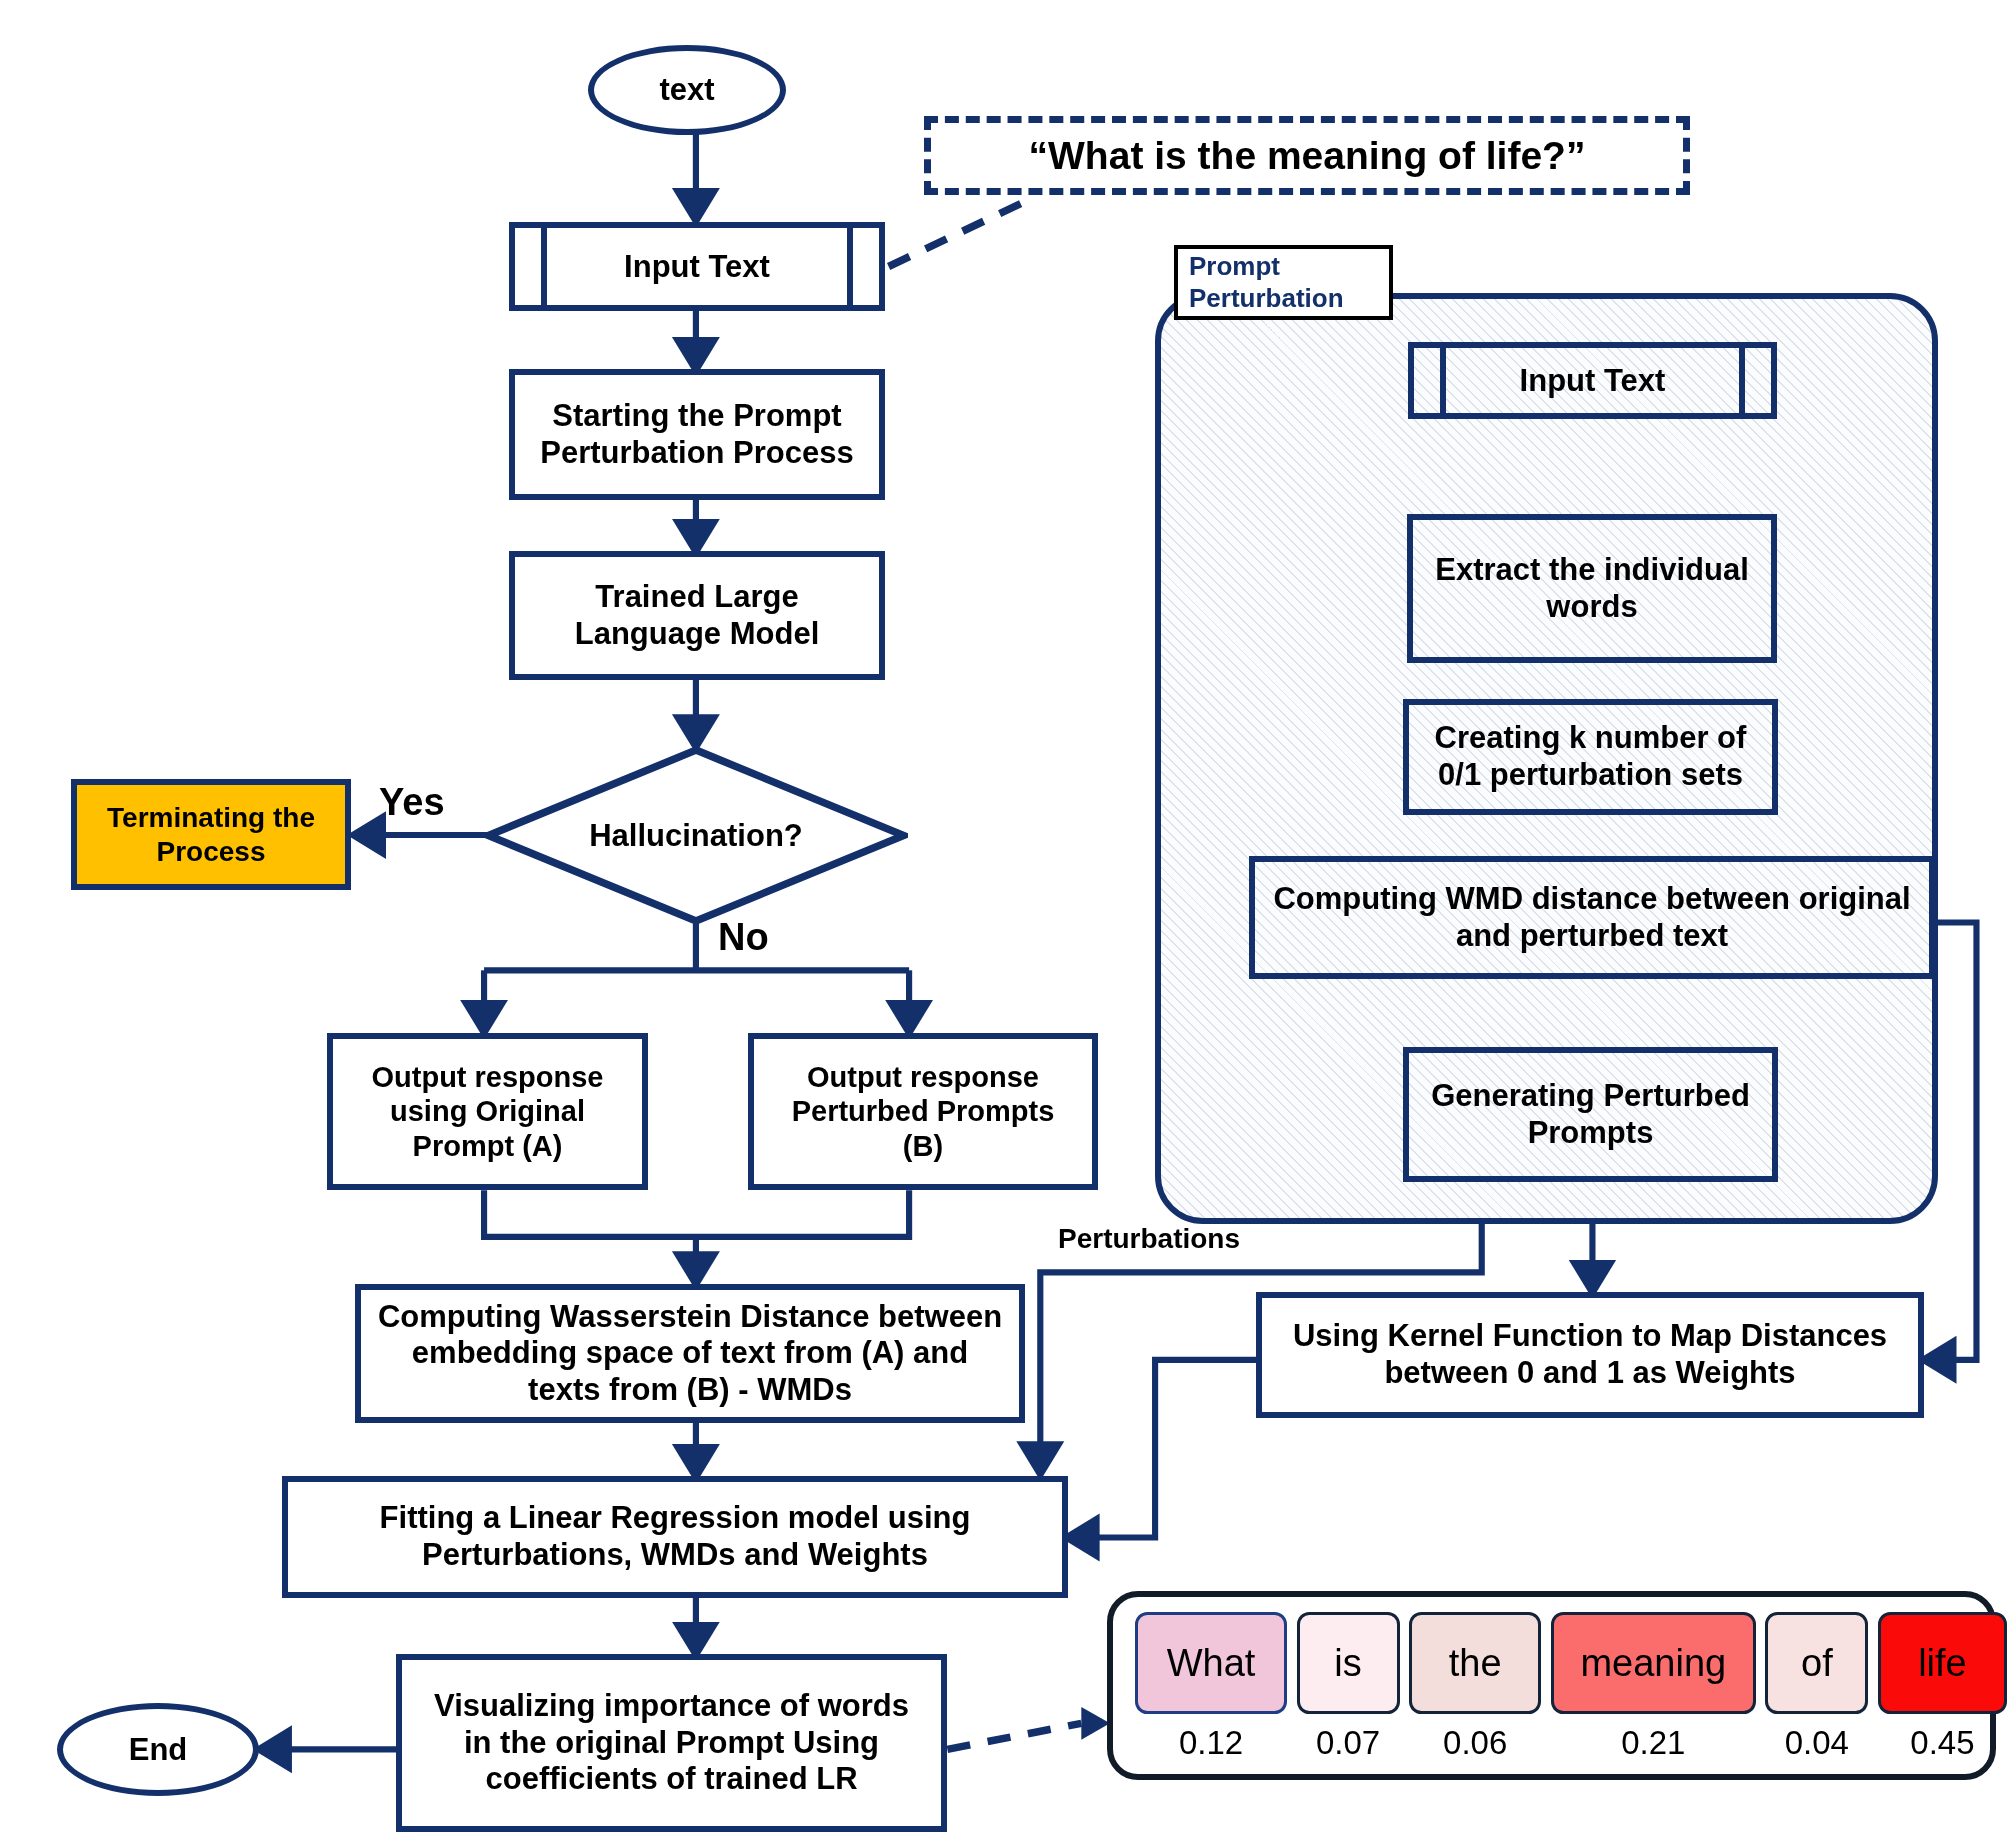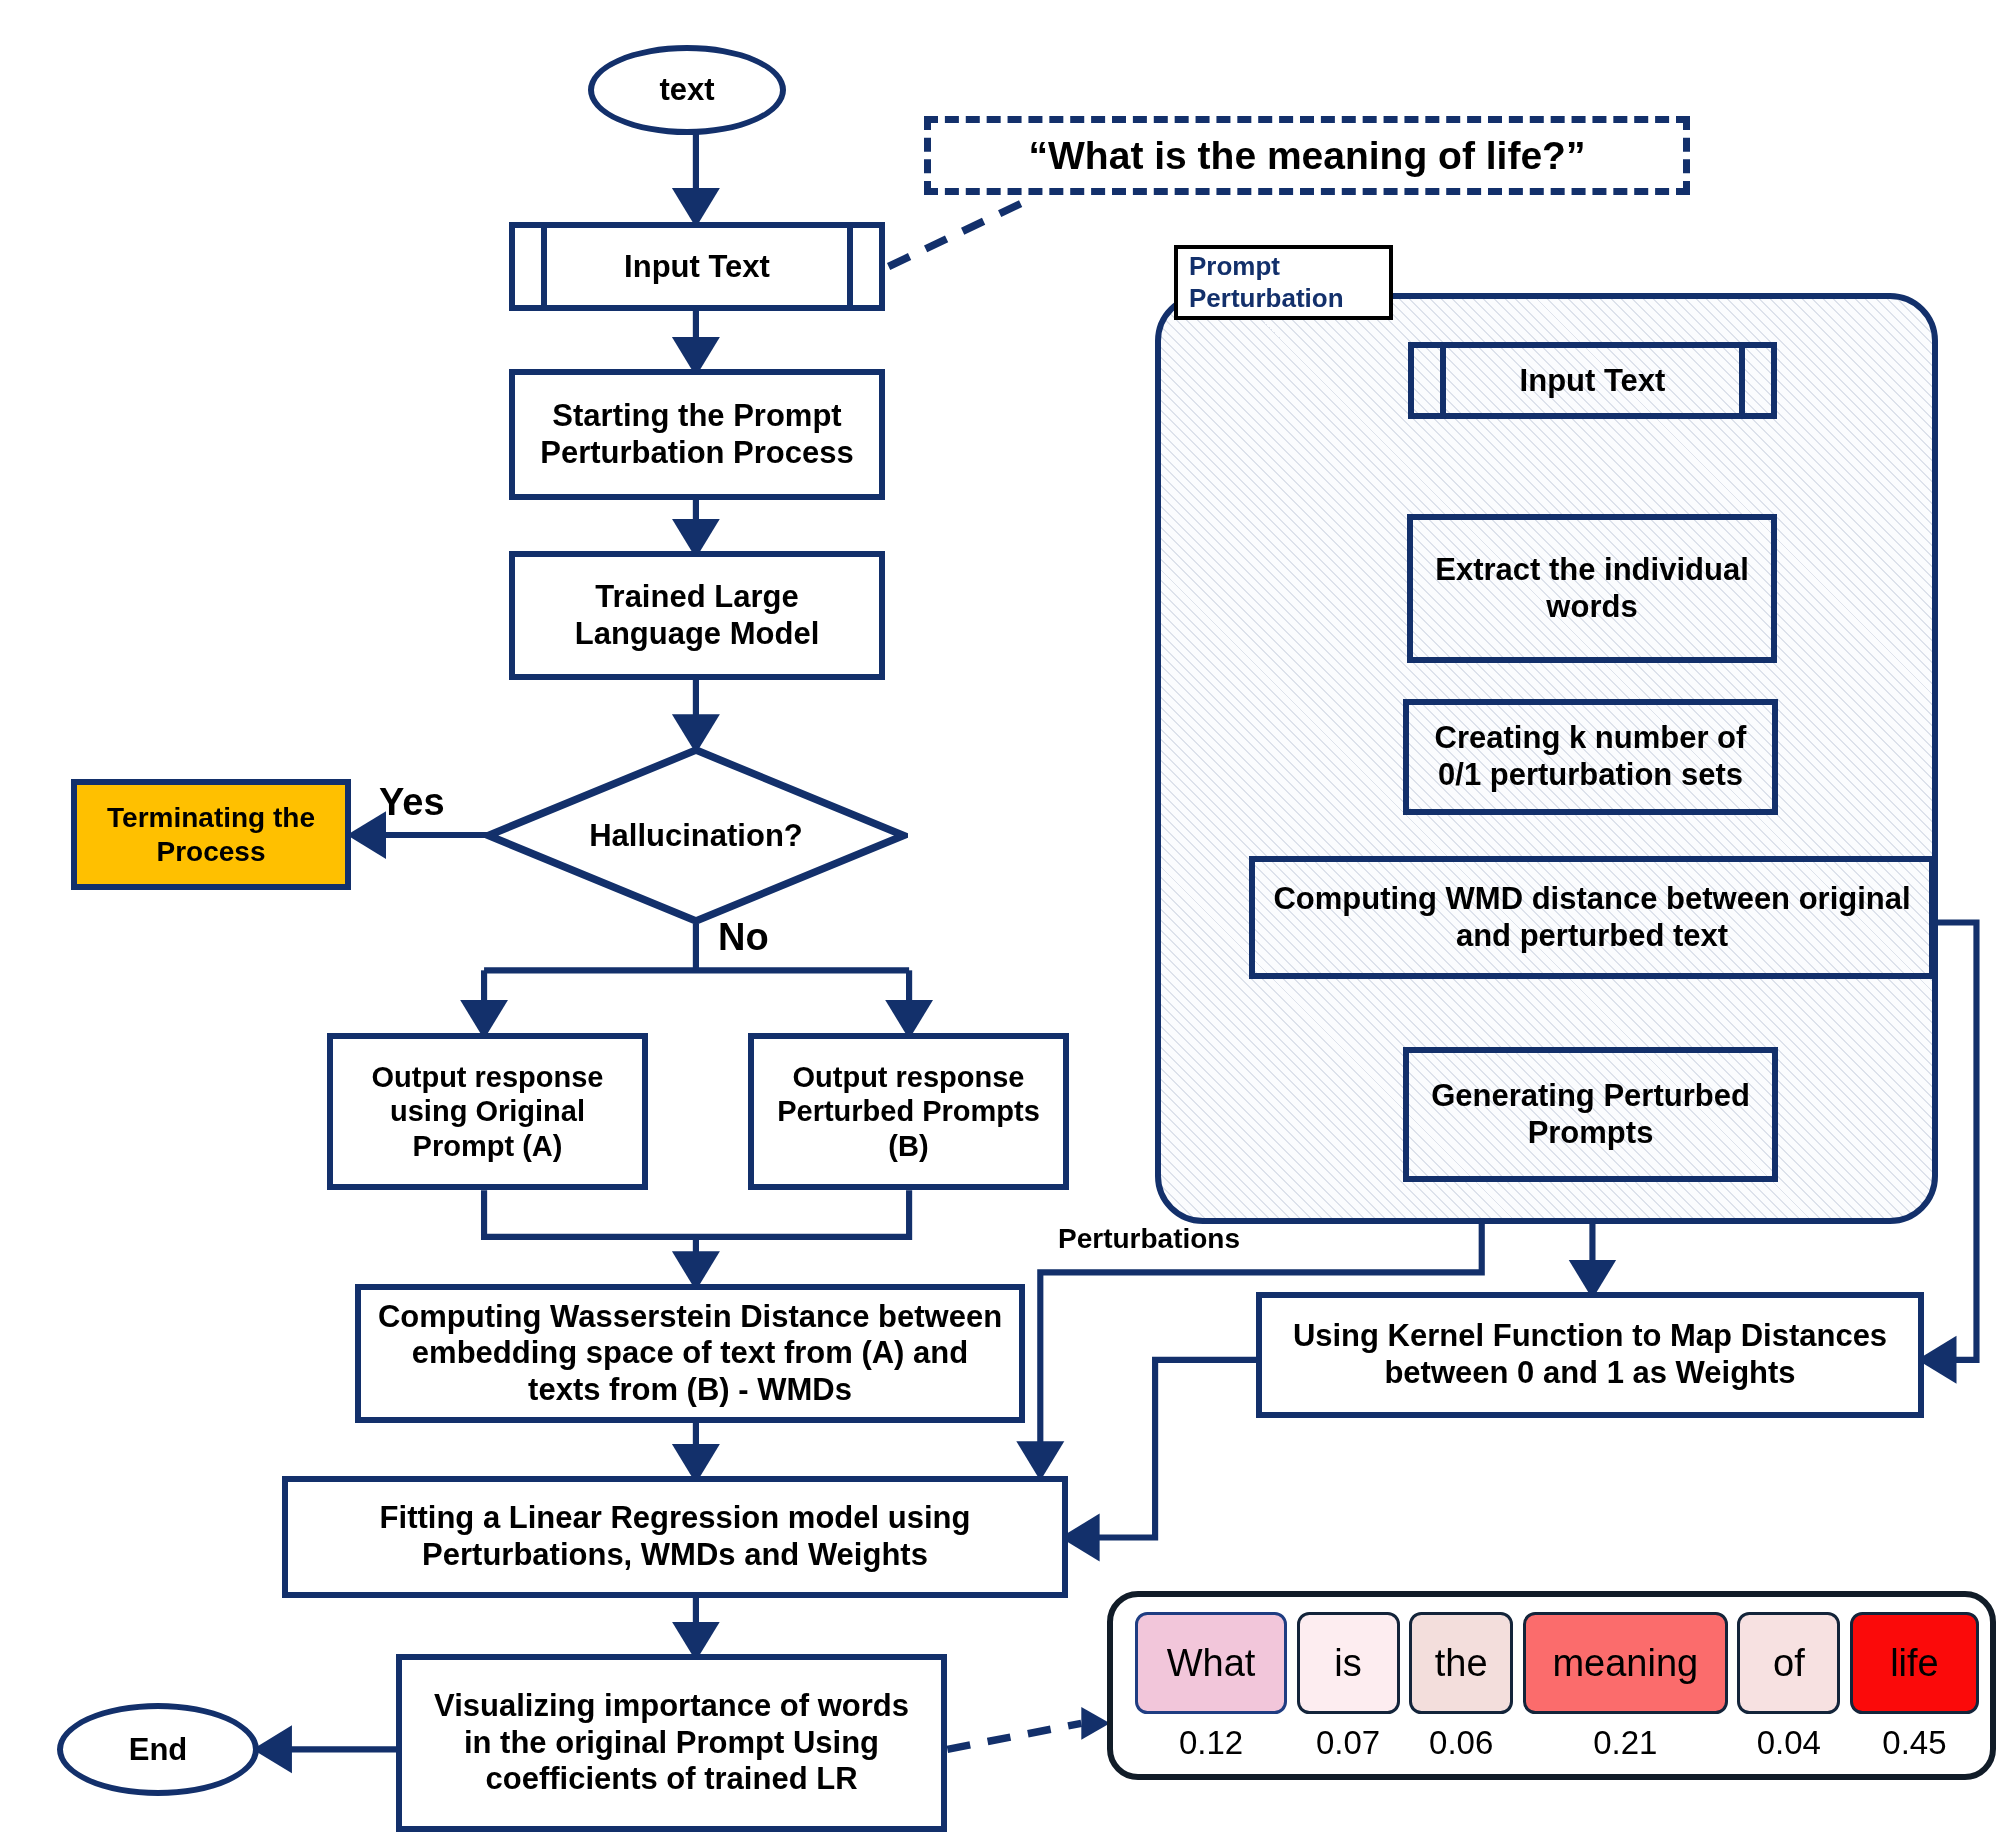--- a/index.html
+++ b/index.html
@@ -173,21 +173,21 @@
   </div>
 
   <div class="edgelabel" style="left:718px;top:916px;font-size:38px;">
     <span>No</span>
   </div>
 
   <div class="node proc" style="left:327px;top:1033px;width:321px;height:157px;font-size:29px;padding:0 13.7px;">
     <span>Output response using Original Prompt (A)</span>
   </div>
 
-  <div class="node proc" style="left:748px;top:1033px;width:321px;height:157px;font-size:29px;padding:0 13.7px;">
+  <div class="node proc" style="left:748px;top:1033px;width:350px;height:157px;font-size:29px;padding:0 13.7px;">
     <span>Output response Perturbed Prompts (B)</span>
   </div>
 
   <div class="node proc" style="left:355px;top:1284px;width:670px;height:139px;font-size:31px;padding:0 13px;">
     <span>Computing Wasserstein Distance between embedding space of text from (A) and texts from (B) - WMDs</span>
   </div>
 
   <div class="node proc" style="left:282px;top:1476px;width:786px;height:122px;font-size:31px;padding:0 33px;">
     <span>Fitting a Linear Regression model using Perturbations, WMDs and Weights</span>
   </div>
@@ -240,21 +240,21 @@
   <div class="chips" style="left:1135px;top:1612px;width:841px;height:150px;">
       <div class="chipcol" style="margin-right: 9.6px;">
         <div class="chip" style="width: 152px; height: 107px; font-size: 38px; background: rgb(242, 198, 218); border-color: rgb(31, 61, 130);">What</div>
         <div class="chipval" style="font-size: 33px;">0.12</div>
       </div>
       <div class="chipcol" style="margin-right: 9.6px;">
         <div class="chip" style="width: 103px; height: 107px; font-size: 38px; background: rgb(253, 237, 240); border-color: rgb(19, 36, 58);">is</div>
         <div class="chipval" style="font-size: 33px;">0.07</div>
       </div>
       <div class="chipcol" style="margin-right: 9.6px;">
-        <div class="chip" style="width: 104px; height: 107px; font-size: 38px; background: rgb(243, 222, 220); border-color: rgb(19, 36, 58);">the</div>
+        <div class="chip" style="width: 132px; height: 107px; font-size: 38px; background: rgb(243, 222, 220); border-color: rgb(19, 36, 58);">the</div>
         <div class="chipval" style="font-size: 33px;">0.06</div>
       </div>
       <div class="chipcol" style="margin-right: 9.6px;">
         <div class="chip" style="width: 205px; height: 107px; font-size: 38px; background: rgb(251, 108, 108); border-color: rgb(19, 36, 58);">meaning</div>
         <div class="chipval" style="font-size: 33px;">0.21</div>
       </div>
       <div class="chipcol" style="margin-right: 9.6px;">
         <div class="chip" style="width: 103px; height: 107px; font-size: 38px; background: rgb(247, 225, 225); border-color: rgb(19, 36, 58);">of</div>
         <div class="chipval" style="font-size: 33px;">0.04</div>
       </div>

